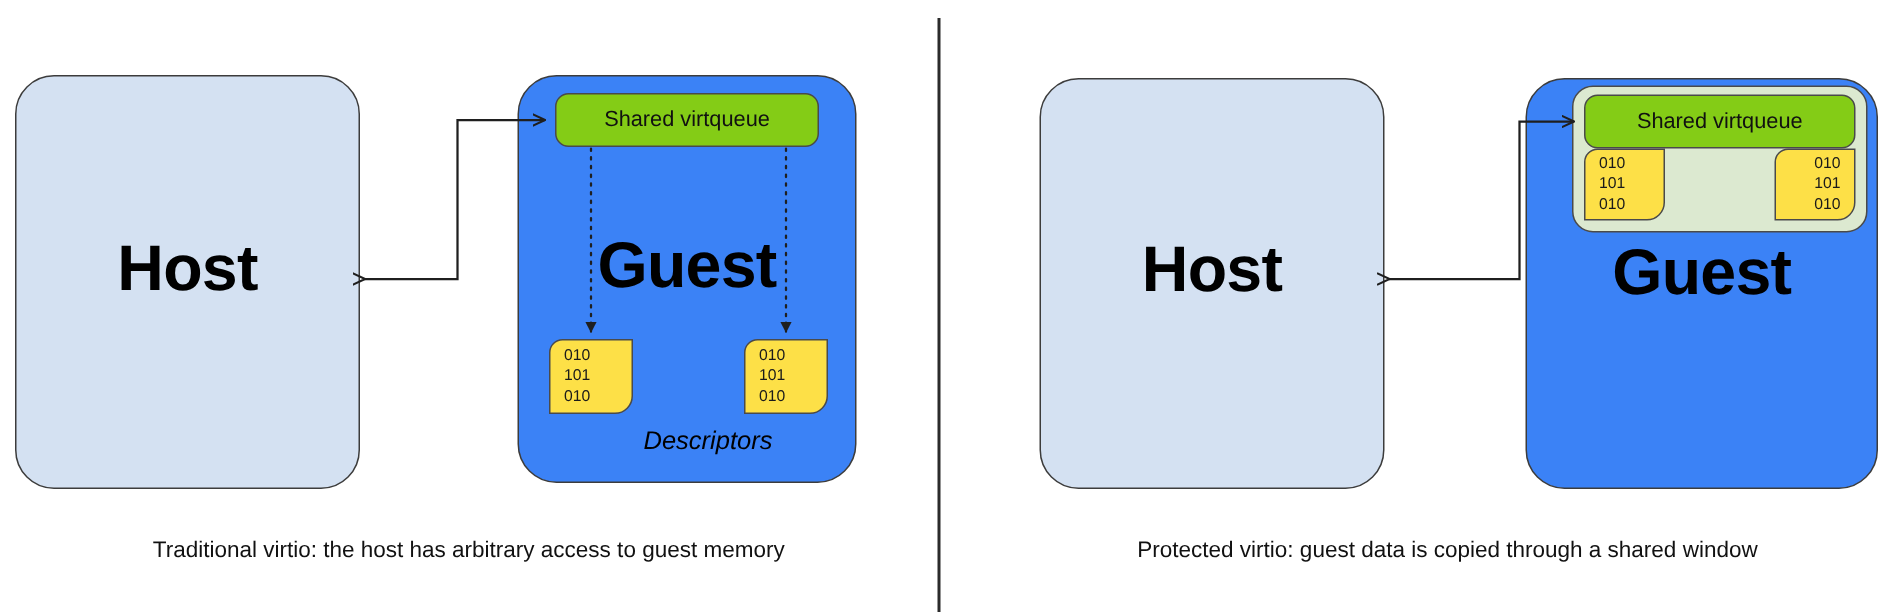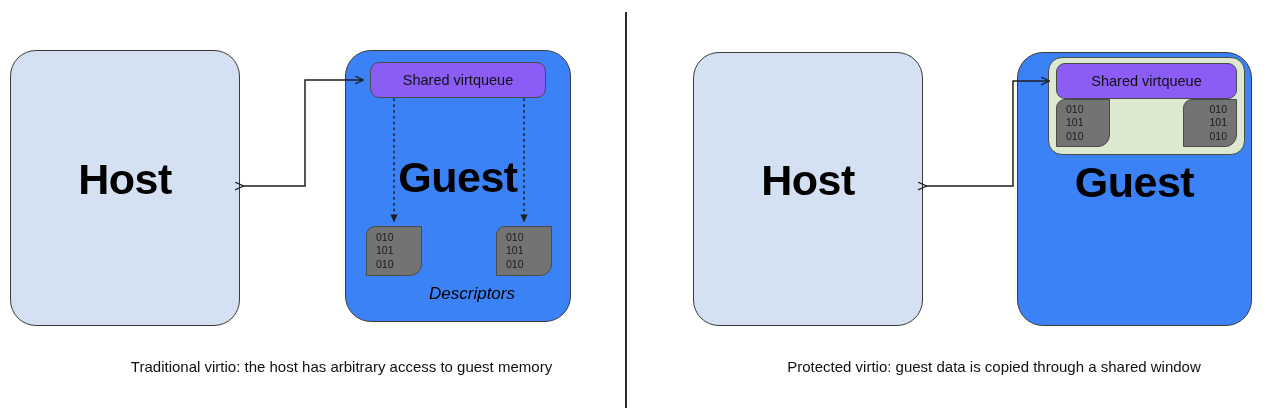--- a/index.html
+++ b/index.html
@@ -39,35 +39,35 @@
     font-size:43px;
     font-weight:bold;
     color:#000000;
     letter-spacing:-0.5px;
     line-height:1;
   }
 
   
   .vqbox{
     position:absolute;
-    background:#8b5cf6;
+    background:#84cc16;
     border:1.5px solid #4a4a4a;
     border-radius:9px;
     box-sizing:border-box;
     display:flex;
     align-items:center;
     justify-content:center;
     font-size:14.5px;
     color:#111111;
   }
 
   
   .descbox{
     position:absolute;
-    background:#737373;
+    background:#fde047;
     border:1.5px solid #4a4a4a;
     border-top-left-radius:9px;
     border-bottom-right-radius:12px;
     border-top-right-radius:0;
     border-bottom-left-radius:0;
     box-sizing:border-box;
     display:flex;
     flex-direction:column;
     justify-content:center;
     font-size:10.5px;
@@ -94,21 +94,20 @@
     color:#000000;
     text-align:center;
   }
 
   .caption{
     position:absolute;
     font-size:15px;
     color:#111111;
     text-align:center;
     white-space:nowrap;
-    padding-left:29px;
   }
 
   svg.overlay{
     position:absolute;left:0;top:0;
     width:1266px;height:408px;
     pointer-events:none;
     overflow:visible;
   }
 </style>
 </head>

